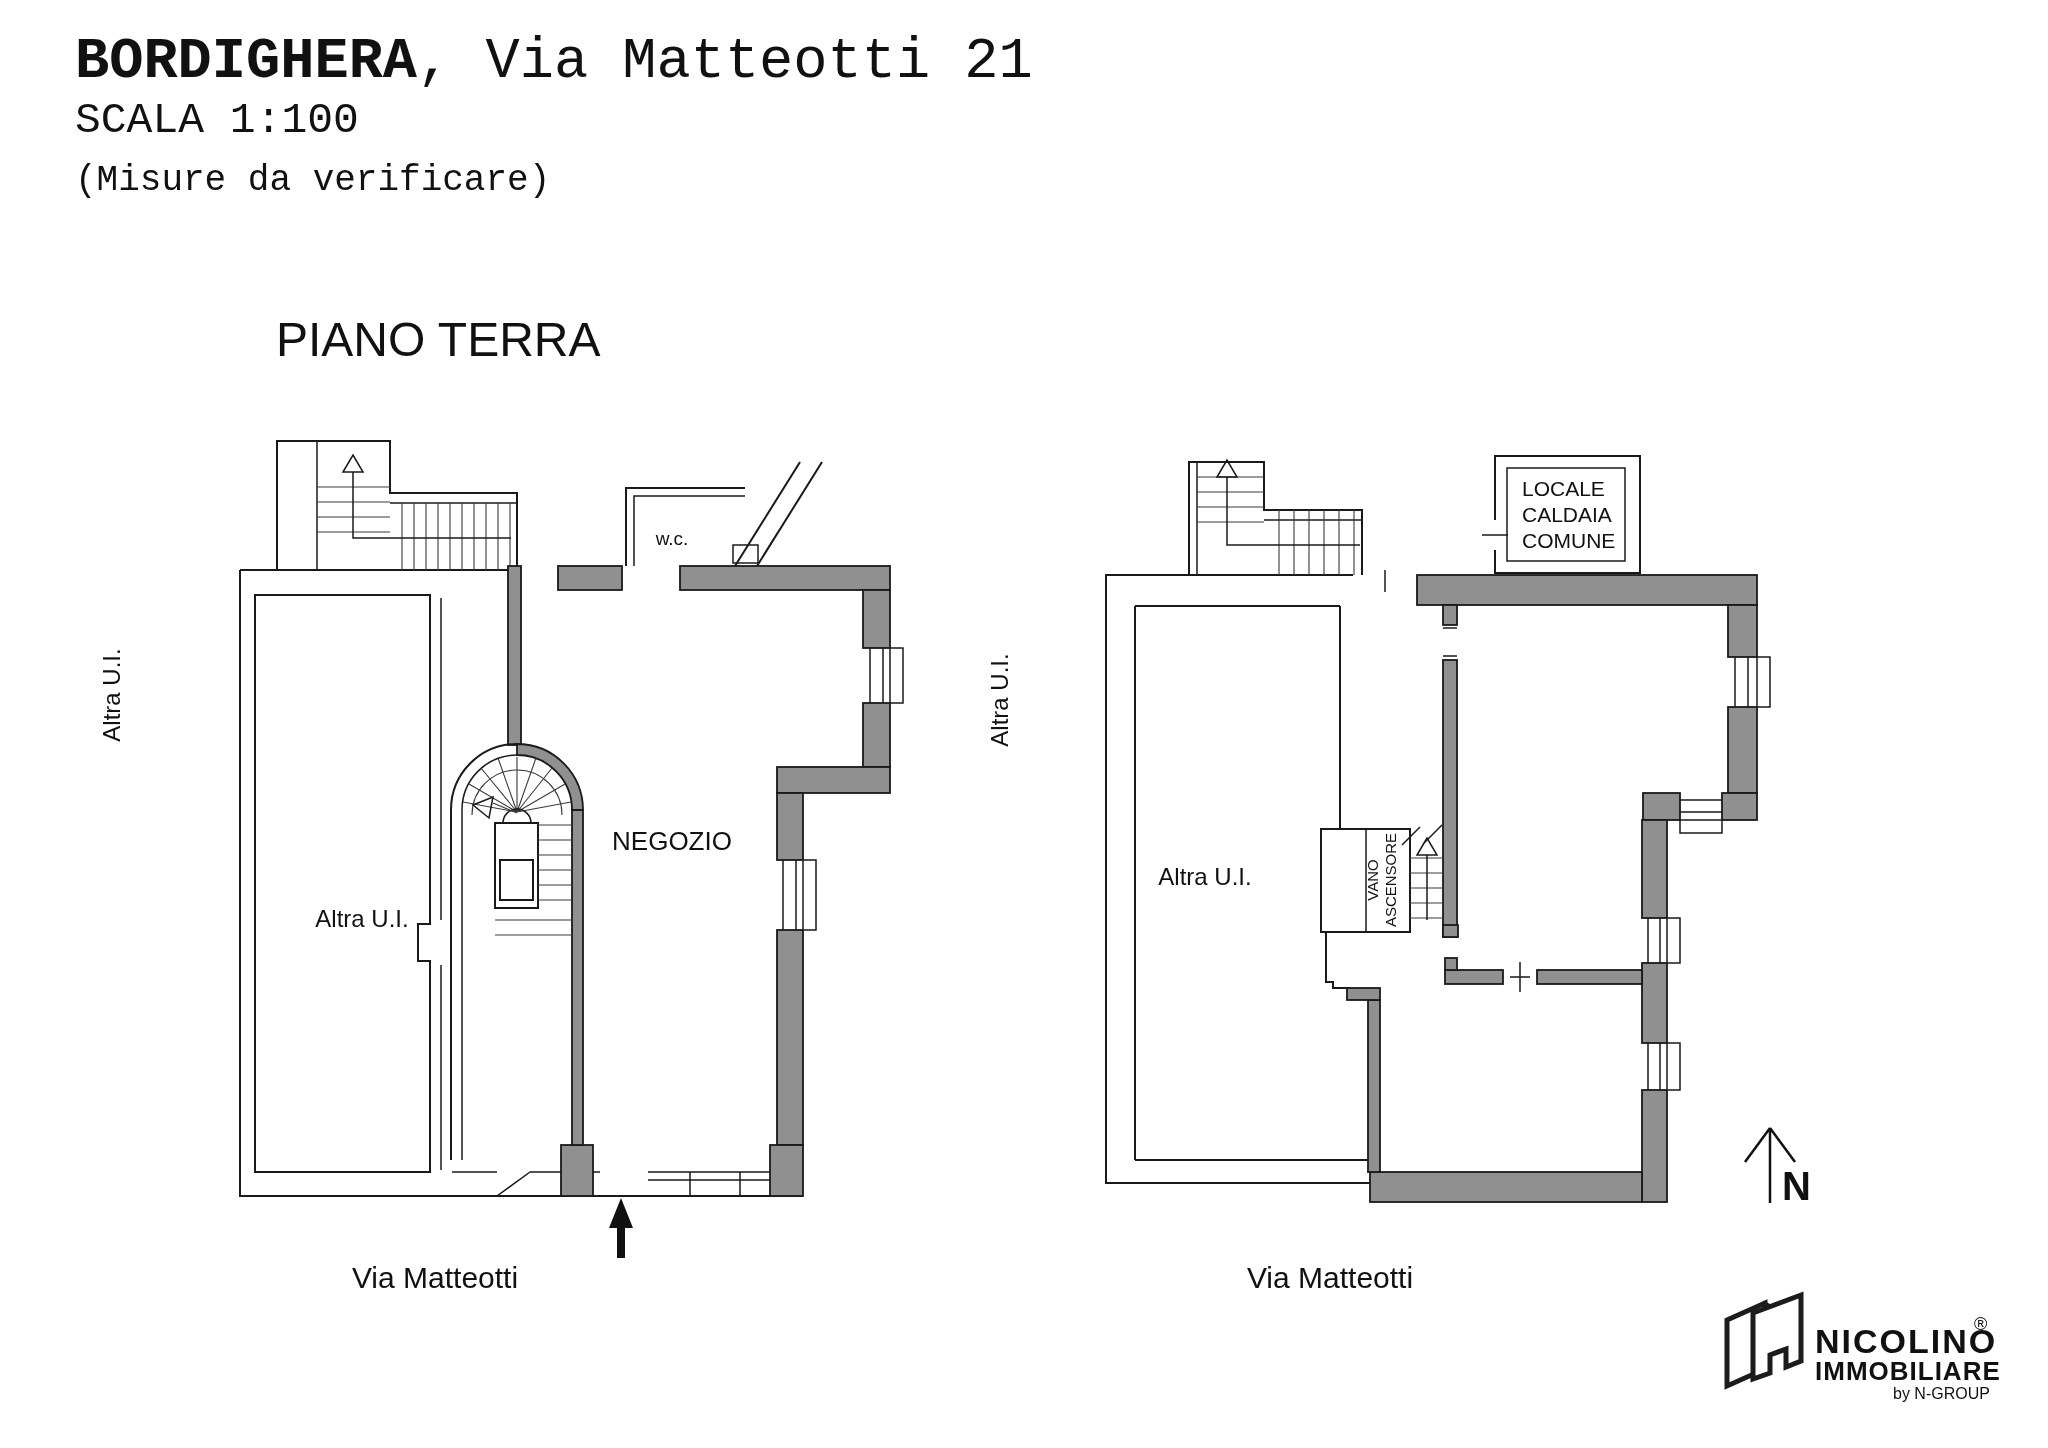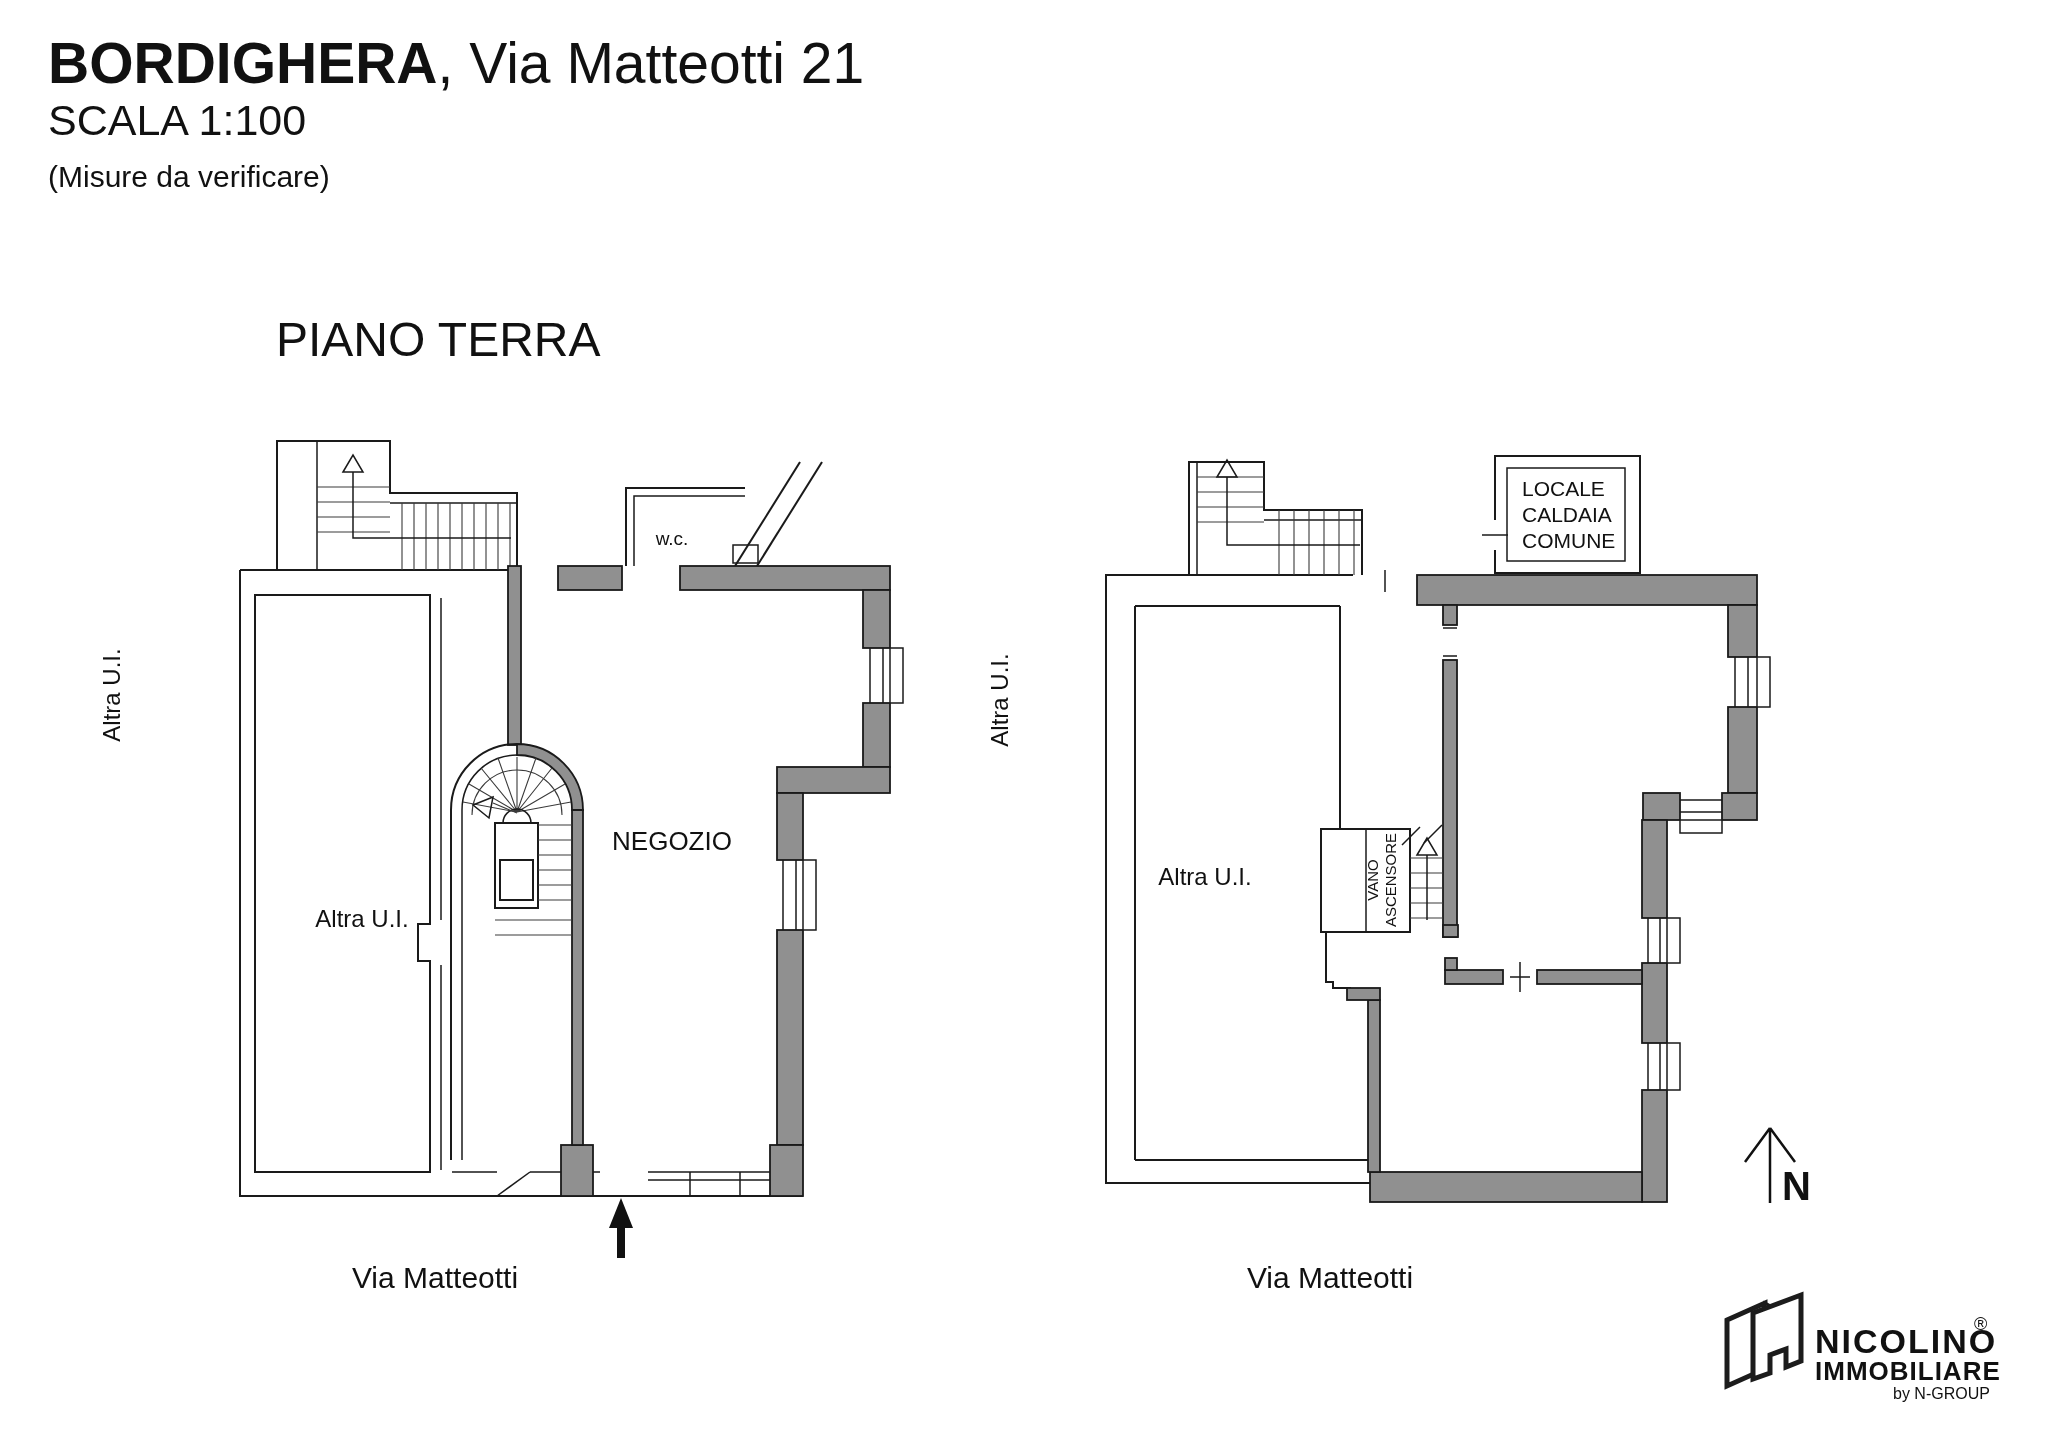--- a/index.html
+++ b/index.html
@@ -1,22 +1,22 @@
 <!DOCTYPE html>
 <html><head>
 <meta charset="utf-8">
 <style>
   html,body{margin:0;padding:0;background:#ffffff;}
   #sheet{position:relative;width:2048px;height:1448px;background:#ffffff;overflow:hidden;
          font-family:"Liberation Sans","DejaVu Sans",sans-serif;color:#111;}
-  .hdr{position:absolute;left:48px;white-space:nowrap;}
+  .hdr{position:absolute;left:75px;white-space:nowrap;font-family:Liberation Mono, monospace;}
   #title{top:30px;font-size:57px;font-weight:400;}
   #title b{font-weight:700;}
   #scala{top:96px;font-size:43px;}
-  #note{top:160px;font-size:30px;}
+  #note{top:160px;font-size:36px;}
   .plan-title{position:absolute;top:312px;width:560px;text-align:left;font-size:48px;}
   svg text{font-family:"Liberation Sans","DejaVu Sans",sans-serif;fill:#111;}
   .thin{fill:none;stroke:#1a1a1a;stroke-width:2;}
   .thin15{fill:none;stroke:#1a1a1a;stroke-width:1.5;}
   .tread{fill:none;stroke:#3a3a3a;stroke-width:1.1;}
   .wall{fill:#909090;stroke:#1a1a1a;stroke-width:1.8;}
   .winf{fill:#ffffff;stroke:#1a1a1a;stroke-width:1.5;}
   .blk{fill:#111;stroke:none;}
 </style>
 </head>

